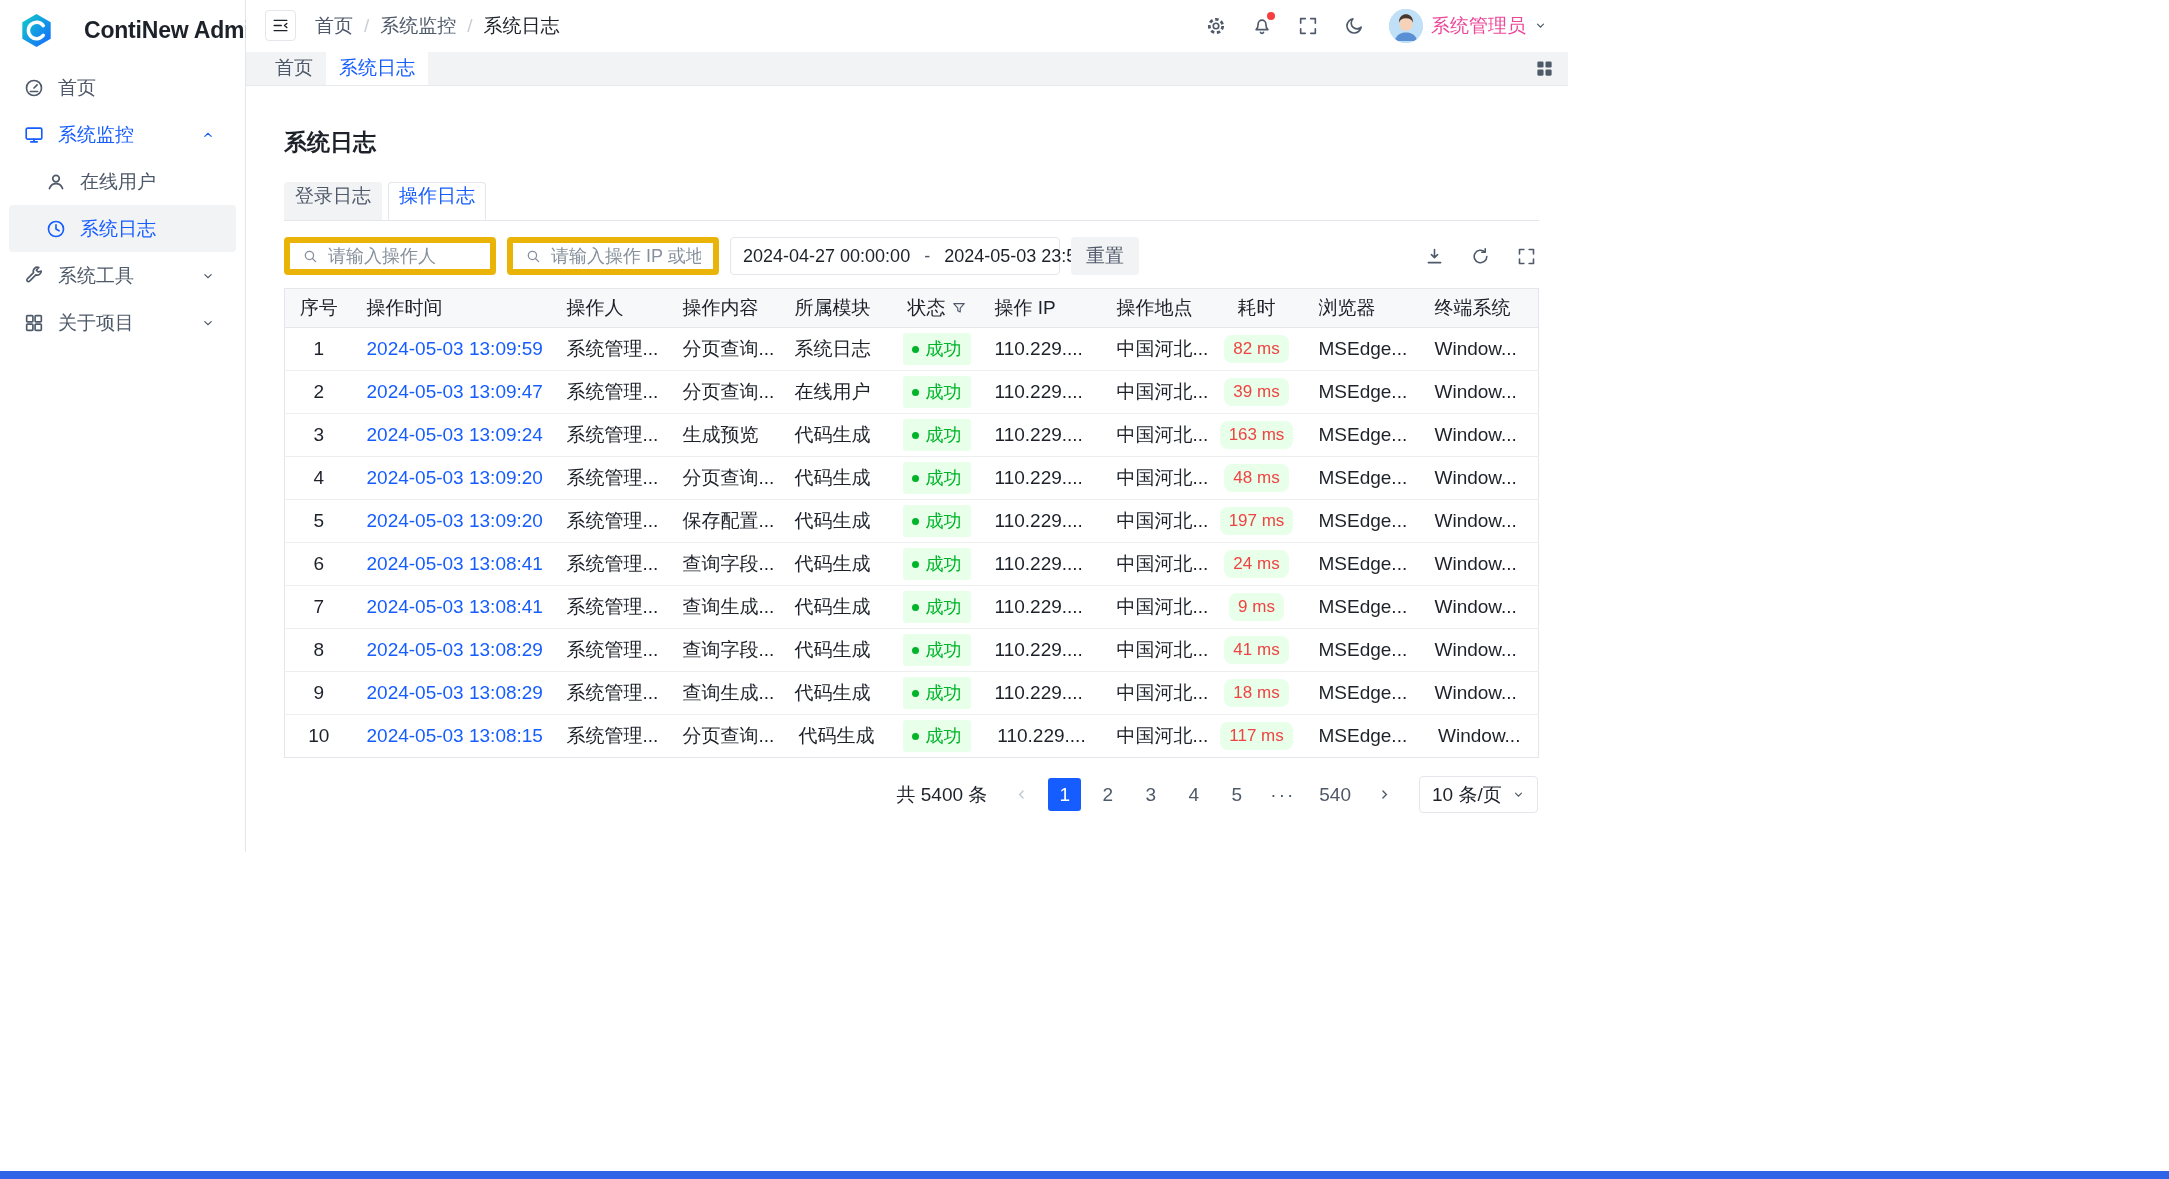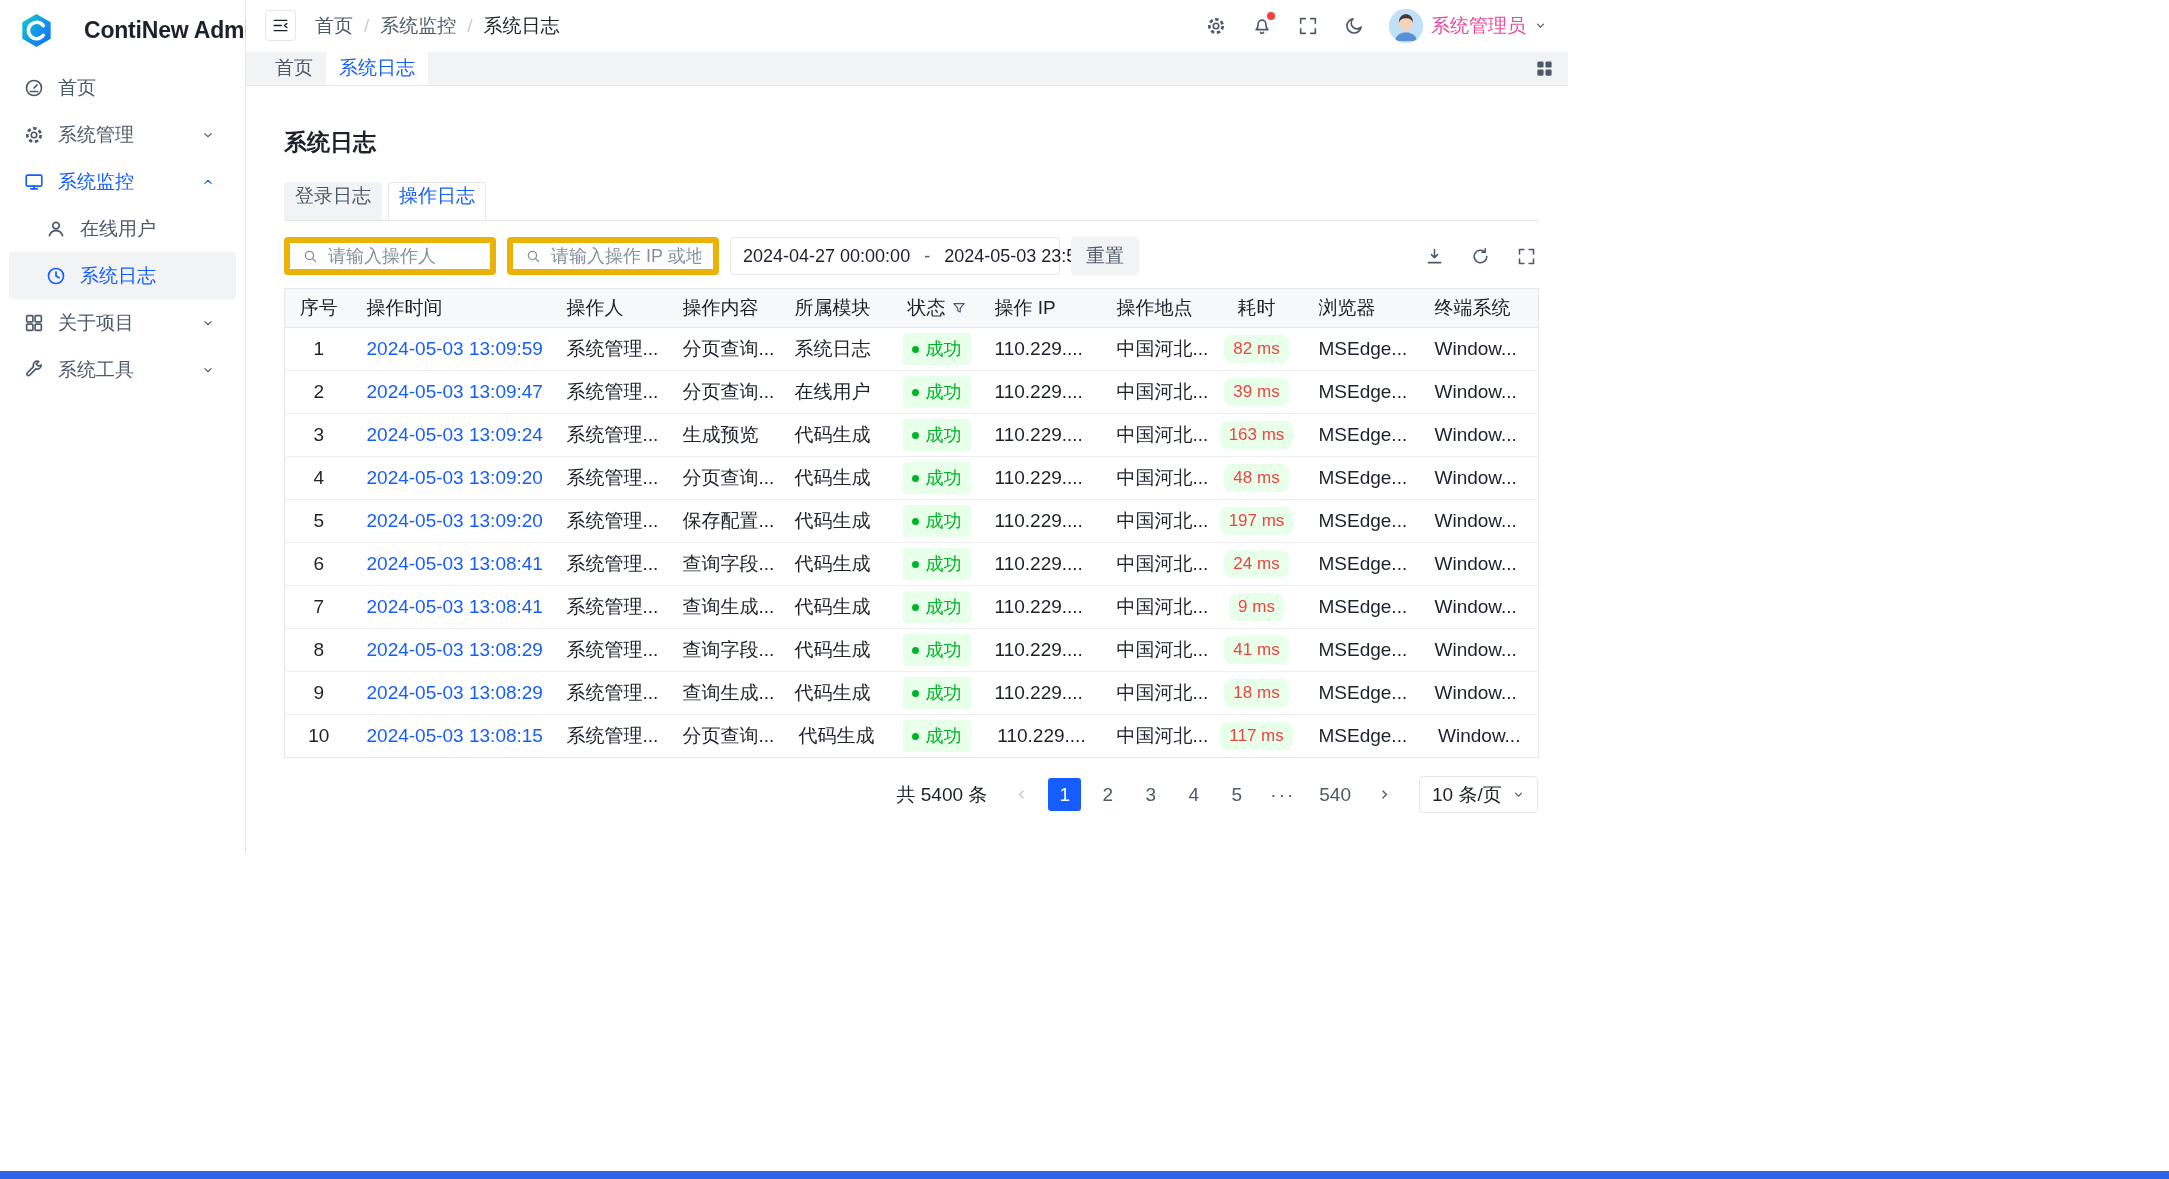--- a/index.html
+++ b/index.html
@@ -179,34 +179,20 @@
         <span class="mi-icon">
           <svg viewBox="0 0 24 24" width="22" height="22" fill="none" stroke="currentColor" stroke-width="1.8" stroke-linecap="round">
             <circle cx="12" cy="12" r="8.2"></circle>
               <path d="M12 12l3.4-3.4"></path>
               <path d="M8 15.8h8"></path>
           </svg>
         </span>
         <span>首页</span>
       </div>
 
-      <div class="menu-item">
-        <span class="mi-icon">
-          <svg viewBox="0 0 24 24" width="22" height="22" fill="none" stroke="currentColor">
-            <circle cx="12" cy="12" r="3" stroke-width="1.8"></circle>
-            <circle cx="12" cy="12" r="7.3" stroke-width="3" stroke-dasharray="3.8 2.85"></circle>
-          </svg>
-        </span>
-        <span>系统管理</span>
-        <span class="chev">
-          <svg viewBox="0 0 24 24" width="14" height="14" fill="none" stroke="currentColor" stroke-width="2" stroke-linecap="round">
-              <path d="M6.5 9.5L12 15l5.5-5.5"></path>
-            </svg>
-        </span>
-      </div>
 
       <div class="menu-item parent-open">
         <span class="mi-icon">
           <svg viewBox="0 0 24 24" width="22" height="22" fill="none" stroke="currentColor" stroke-width="1.8" stroke-linecap="round">
             <rect x="3.5" y="4.5" width="17" height="12" rx="1.5"></rect>
               <path d="M12 16.5v3M8.5 19.5h7"></path>
           </svg>
         </span>
         <span>系统监控</span>
         <span class="chev">
@@ -227,46 +213,46 @@
       </div>
 
       <div class="menu-item sub selected">
         <span class="mi-icon">
           <svg viewBox="0 0 24 24" width="22" height="22" fill="none" stroke="currentColor" stroke-width="1.8" stroke-linecap="round">
             <circle cx="12" cy="12" r="8.2"></circle>
               <path d="M12 7.5V12l3.4 2"></path>
           </svg>
         </span>
         <span>系统日志</span>
+      </div>
+
+      <div class="menu-item">
+        <span class="mi-icon">
+          <svg viewBox="0 0 24 24" width="22" height="22" fill="none" stroke="currentColor" stroke-width="1.8" stroke-linecap="round" stroke-linejoin="round">
+            <path d="M19.9 6.7a4.4 4.4 0 0 1-5.9 4.1L7.5 17.3a1.8 1.8 0 1 1-2.5-2.5l6.5-6.5a4.4 4.4 0 0 1 5.8-5.6L14.5 5.5l2.1 2.1z"></path>
+          </svg>
+        </span>
+        <span>系统工具</span>
+        <span class="chev">
+          <svg viewBox="0 0 24 24" width="14" height="14" fill="none" stroke="currentColor" stroke-width="2" stroke-linecap="round">
+              <path d="M6.5 9.5L12 15l5.5-5.5"></path>
+            </svg>
+        </span>
       </div>
 
       <div class="menu-item">
         <span class="mi-icon">
           <svg viewBox="0 0 24 24" width="22" height="22" fill="none" stroke="currentColor" stroke-width="1.8">
             <rect x="4" y="4" width="6.8" height="6.8" rx="1"></rect>
               <rect x="13.2" y="4" width="6.8" height="6.8" rx="1"></rect>
             <rect x="4" y="13.2" width="6.8" height="6.8" rx="1"></rect>
               <rect x="13.2" y="13.2" width="6.8" height="6.8" rx="1"></rect>
           </svg>
         </span>
         <span>关于项目</span>
-        <span class="chev">
-          <svg viewBox="0 0 24 24" width="14" height="14" fill="none" stroke="currentColor" stroke-width="2" stroke-linecap="round">
-              <path d="M6.5 9.5L12 15l5.5-5.5"></path>
-            </svg>
-        </span>
-      </div>
-
-      <div class="menu-item">
-        <span class="mi-icon">
-          <svg viewBox="0 0 24 24" width="22" height="22" fill="none" stroke="currentColor" stroke-width="1.8" stroke-linecap="round" stroke-linejoin="round">
-            <path d="M19.9 6.7a4.4 4.4 0 0 1-5.9 4.1L7.5 17.3a1.8 1.8 0 1 1-2.5-2.5l6.5-6.5a4.4 4.4 0 0 1 5.8-5.6L14.5 5.5l2.1 2.1z"></path>
-          </svg>
-        </span>
-        <span>系统工具</span>
         <span class="chev">
           <svg viewBox="0 0 24 24" width="14" height="14" fill="none" stroke="currentColor" stroke-width="2" stroke-linecap="round">
               <path d="M6.5 9.5L12 15l5.5-5.5"></path>
             </svg>
         </span>
       </div>
     </nav>
   </aside>
 
   <div class="main">

